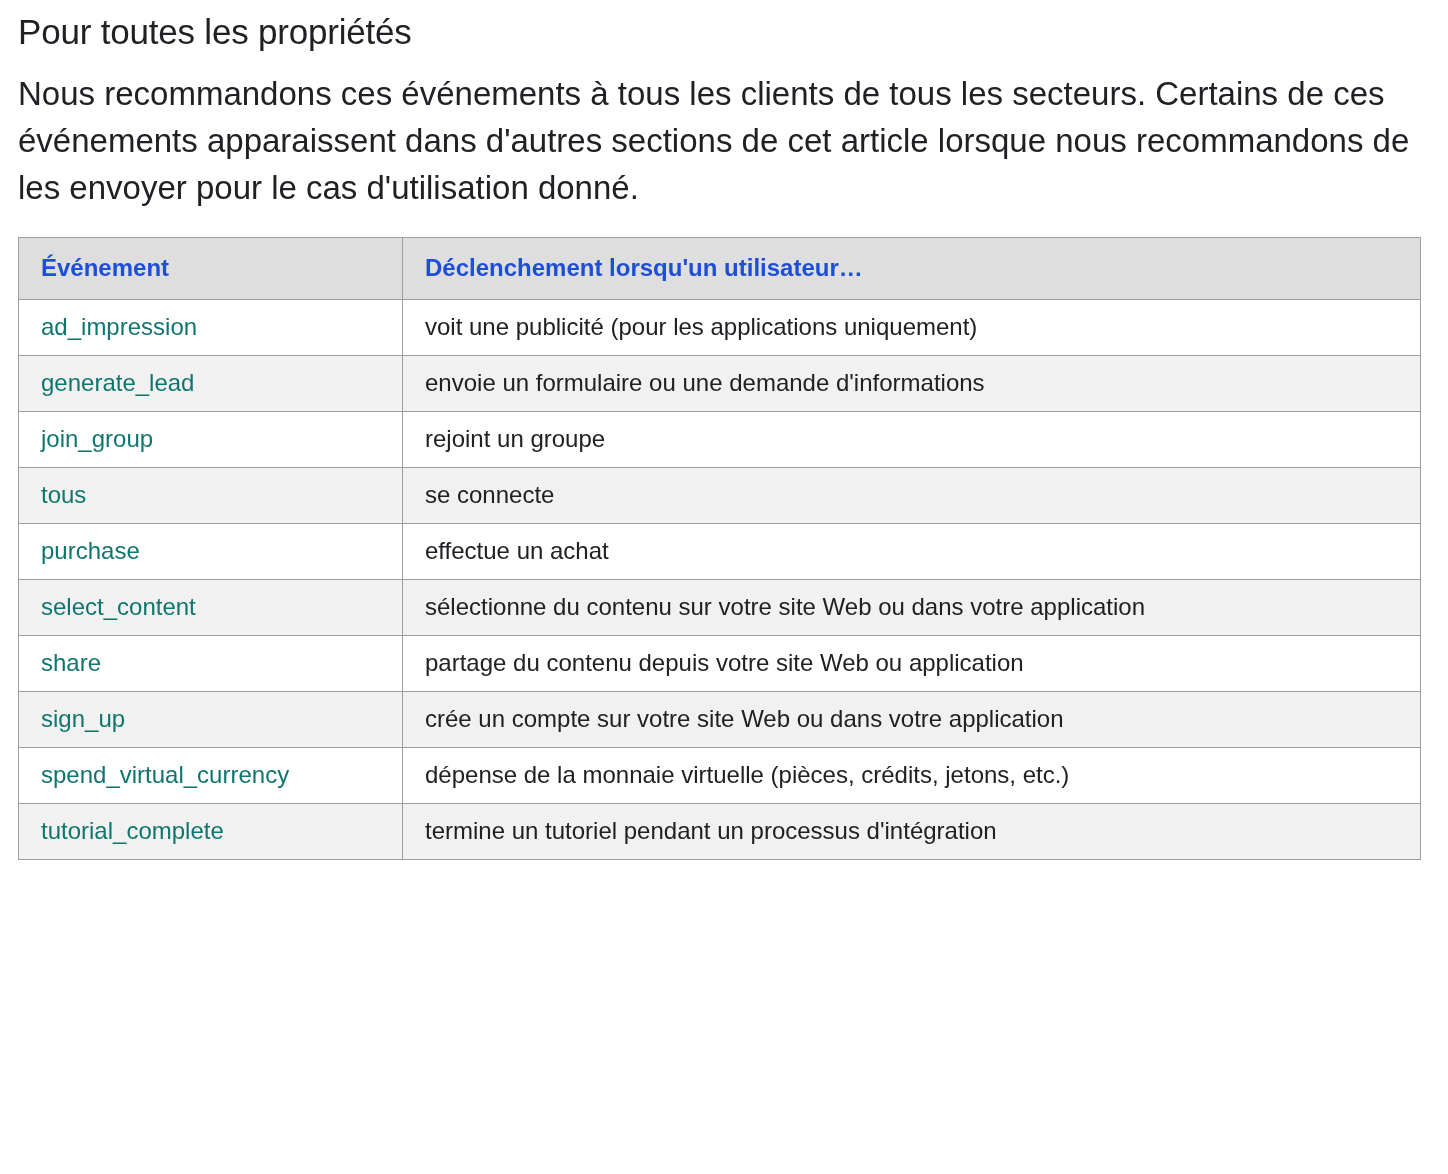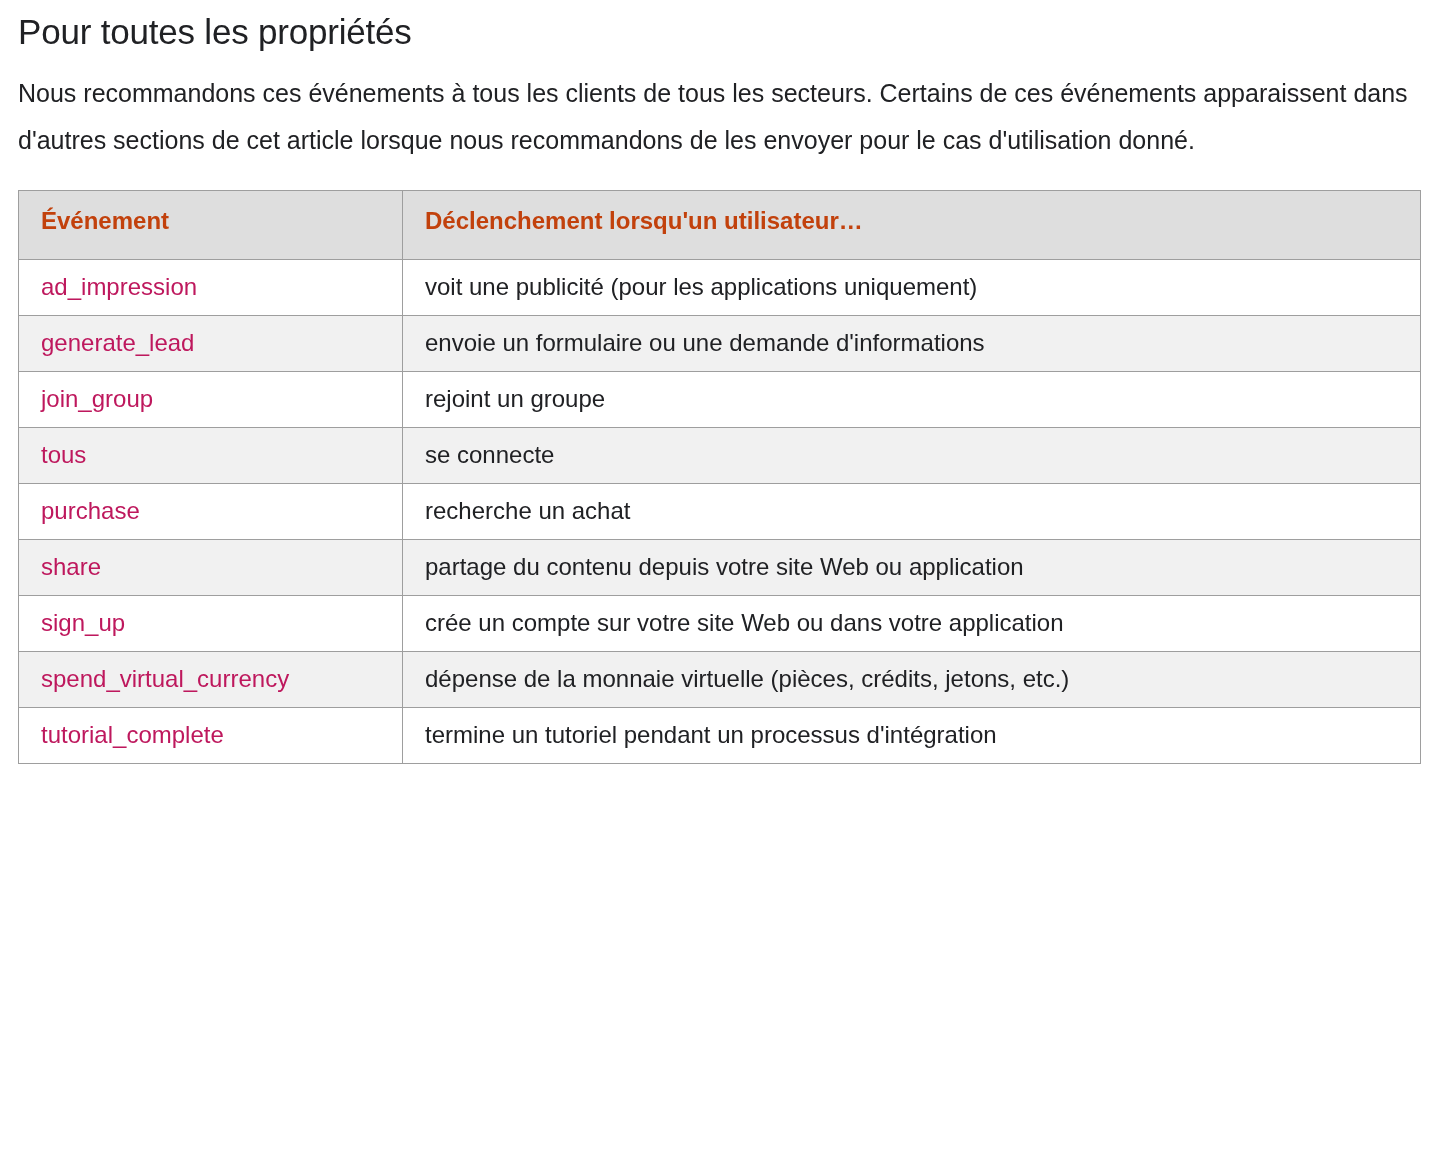--- a/index.html
+++ b/index.html
@@ -22,21 +22,21 @@
   .page-title {
     font-size: 35px;
     font-weight: 400;
     line-height: 48px;
     letter-spacing: -0.2px;
     color: #202124;
     margin: 8px 0 0 0;
     padding: 0;
   }
   .intro {
-    font-size: 25px;
+    font-size: 33px;
     line-height: 47px;
     font-weight: 400;
     color: #202124;
     margin: 14px 0 0 0;
     max-width: 1400px;
   }
   .table-wrap {
     margin-top: 26px;
   }
   table.events-table {
@@ -47,23 +47,23 @@
     background: #ffffff;
   }
   table.events-table col.col-event { width: 384px; }
   table.events-table col.col-desc  { width: 1018px; }
 
   table.events-table thead th {
     background: #dedede;
     border: 1px solid #9e9e9e;
     font-size: 24px;
     font-weight: 700;
-    color: #c2410c;
+    color: #1d4ed8;
     text-align: left;
-    padding: 16px 22px 24px 22px;
+    padding: 16px 22px 17px 22px;
     height: 31px;
     box-sizing: border-box;
     white-space: nowrap;
     overflow: hidden;
   }
   table.events-table tbody td {
     border: 1px solid #9e9e9e;
     font-size: 24px;
     font-weight: 400;
     color: #202124;
@@ -75,21 +75,21 @@
     overflow: hidden;
     vertical-align: middle;
   }
   table.events-table tbody tr:nth-child(odd) td {
     background: #ffffff;
   }
   table.events-table tbody tr:nth-child(even) td {
     background: #f1f1f1;
   }
   td.event-cell a.event-link {
-    color: #be185d;
+    color: #0f766e;
     text-decoration: none;
     cursor: pointer;
   }
   td.desc-cell {
     color: #202124;
     margin-left: 29px;
   }
 </style>
 </head>
 <body>
@@ -124,21 +124,25 @@
           <tr>
             <td class="event-cell"><a class="event-link">join_group</a></td>
             <td class="desc-cell">rejoint un groupe</td>
           </tr>
           <tr>
             <td class="event-cell"><a class="event-link">tous</a></td>
             <td class="desc-cell">se connecte</td>
           </tr>
           <tr>
             <td class="event-cell"><a class="event-link">purchase</a></td>
-            <td class="desc-cell">recherche un achat</td>
+            <td class="desc-cell">effectue un achat</td>
+          </tr>
+          <tr>
+            <td class="event-cell"><a class="event-link">select_content</a></td>
+            <td class="desc-cell">sélectionne du contenu sur votre site Web ou dans votre application</td>
           </tr>
           <tr>
             <td class="event-cell"><a class="event-link">share</a></td>
             <td class="desc-cell">partage du contenu depuis votre site Web ou application</td>
           </tr>
           <tr>
             <td class="event-cell"><a class="event-link">sign_up</a></td>
             <td class="desc-cell">crée un compte sur votre site Web ou dans votre application</td>
           </tr>
           <tr>

